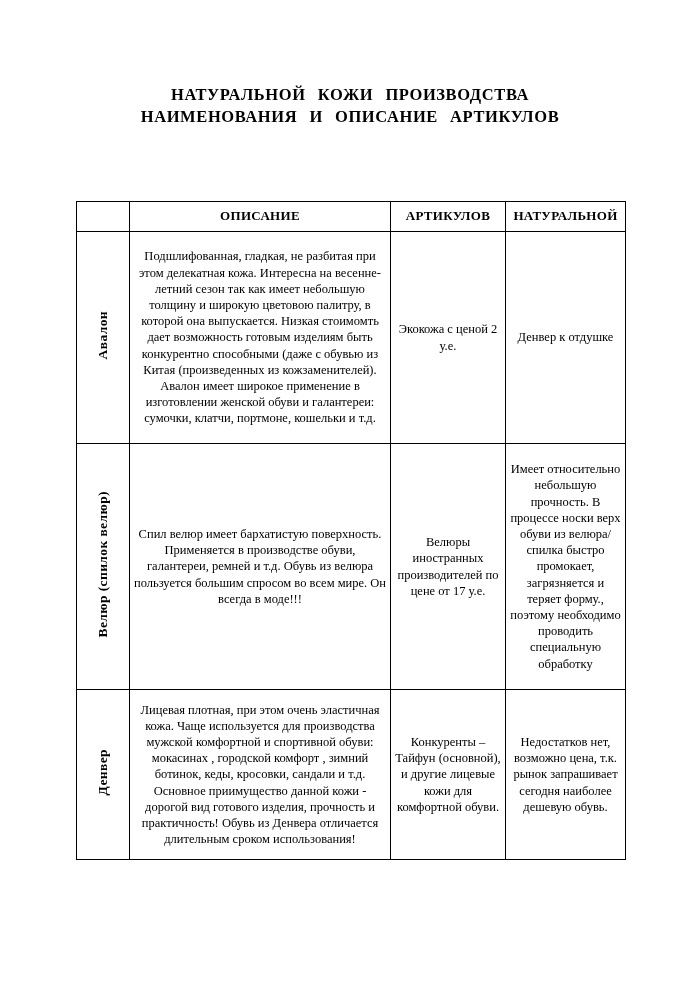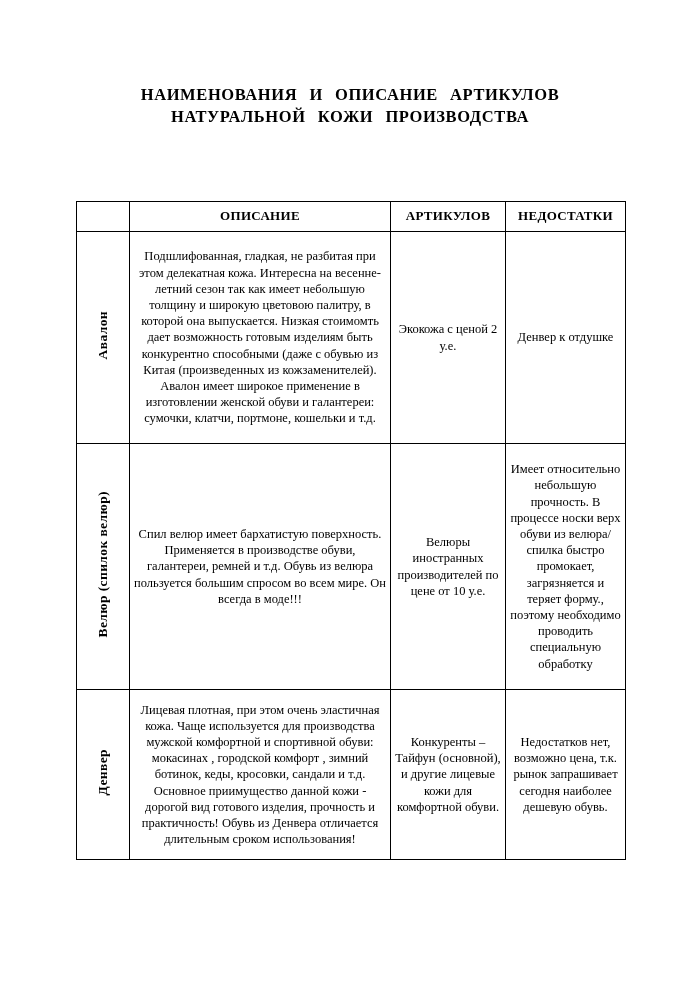--- a/index.html
+++ b/index.html
@@ -62,54 +62,54 @@
     letter-spacing: 0.4px;
     white-space: nowrap;
   }
 </style>
 </head>
 <body>
 
 <div class="page">
 
   <div class="doc-title">
+    <div>НАТУРАЛЬНОЙ КОЖИ ПРОИЗВОДСТВА</div>
     <div>НАИМЕНОВАНИЯ И ОПИСАНИЕ АРТИКУЛОВ</div>
-    <div>НАТУРАЛЬНОЙ КОЖИ ПРОИЗВОДСТВА</div>
   </div>
 
   <table class="articles">
     <colgroup>
       <col class="col-label">
       <col class="col-desc">
       <col class="col-comp">
       <col class="col-draw">
     </colgroup>
     <tbody>
       <tr class="hdr">
         <th class="h-cell"></th>
         <th class="h-cell">ОПИСАНИЕ</th>
         <th class="h-cell">АРТИКУЛОВ</th>
-        <th class="h-cell">НЕДОСТАТКИ</th>
+        <th class="h-cell">НАТУРАЛЬНОЙ</th>
       </tr>
 
       <tr class="r1">
         <td>
           <span class="vlabel">Авалон</span>
         </td>
         <td>Подшлифованная, гладкая, не разбитая при этом делекатная кожа. Интересна на весенне-летний сезон так как имеет небольшую толщину и широкую цветовою палитру, в которой она выпускается. Низкая стоимомть дает возможность готовым изделиям быть конкурентно способными (даже с обувью из Китая (произведенных из кожзаменителей). Авалон имеет широкое применение в изготовлении женской обуви и галантереи: сумочки, клатчи, портмоне, кошельки и т.д.</td>
         <td>Экокожа с ценой 2 у.е.</td>
         <td>Денвер к отдушке</td>
       </tr>
 
       <tr class="r2">
         <td>
           <span class="vlabel">Велюр (спилок велюр)</span>
         </td>
         <td>Спил велюр имеет бархатистую поверхность. Применяется в производстве обуви, галантереи, ремней и т.д. Обувь из велюра пользуется большим спросом во всем мире. Он всегда в моде!!!</td>
-        <td>Велюры иностранных производителей по цене от 10 у.е.</td>
+        <td>Велюры иностранных производителей по цене от 17 у.е.</td>
         <td>Имеет относительно небольшую прочность. В процессе носки верх обуви из велюра/спилка быстро промокает, загрязняется и теряет форму., поэтому необходимо проводить специальную обработку</td>
       </tr>
 
       <tr class="r3">
         <td>
           <span class="vlabel">Денвер</span>
         </td>
         <td>Лицевая плотная, при этом очень эластичная кожа. Чаще используется для производства мужской комфортной и спортивной обуви: мокасинах , городской комфорт , зимний ботинок, кеды, кросовки, сандали и т.д. Основное приимущество данной кожи - дорогой вид готового изделия, прочность и практичность! Обувь из Денвера отличается длительным сроком использования!</td>
         <td>Конкуренты – Тайфун (основной), и другие лицевые кожи для комфортной обуви.</td>
         <td>Недостатков нет, возможно цена, т.к. рынок запрашивает сегодня наиболее дешевую обувь.</td>

